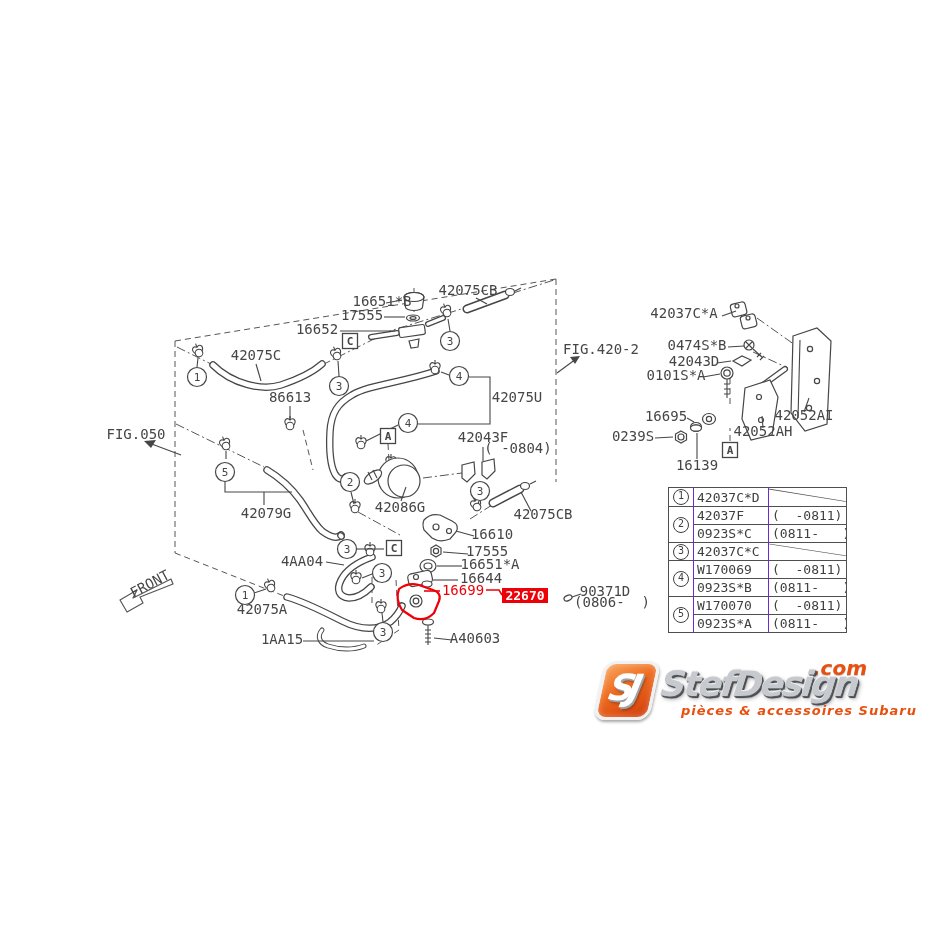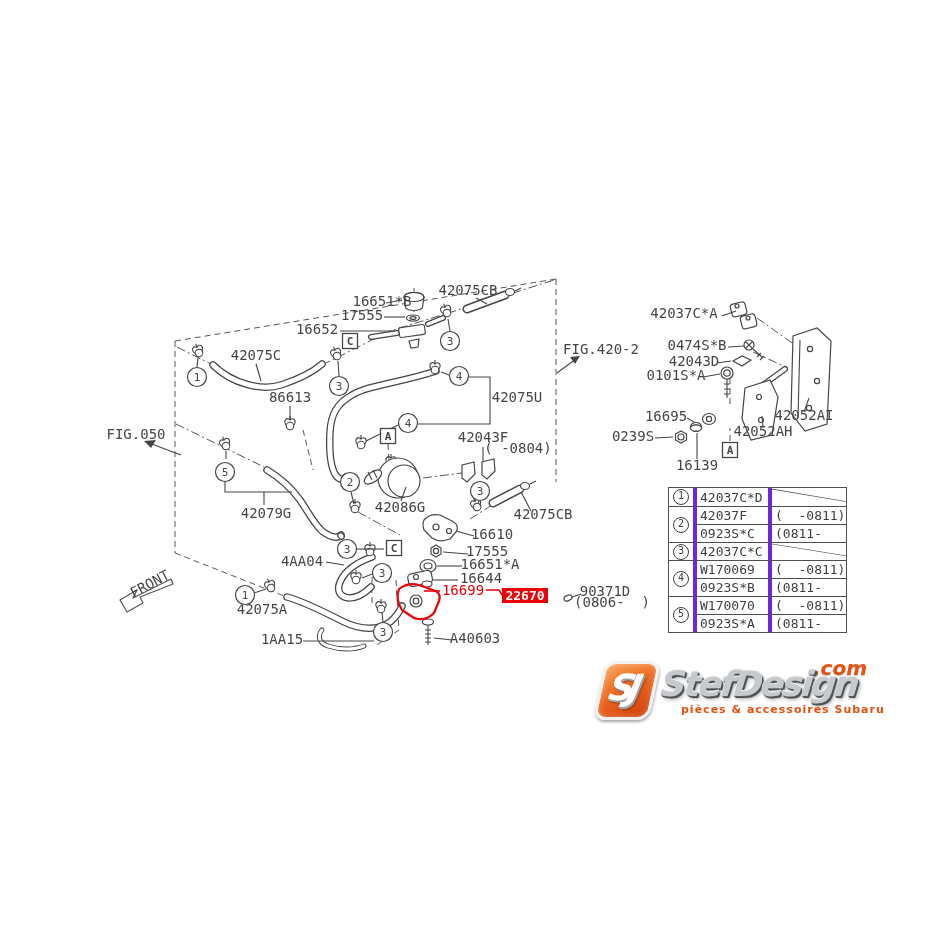--- a/index.html
+++ b/index.html
@@ -28,21 +28,21 @@
   .score{stroke:#fff;stroke-width:3.5;fill:none;stroke-linecap:round}
   .redln{stroke:#ee0008;stroke-width:1.6;fill:none}
   .redout{stroke:#ee0008;stroke-width:2.2;fill:none;stroke-linejoin:round}
   .tagt{font:bold 13px "DejaVu Sans Mono",monospace;fill:#fff;text-anchor:middle}
 
   
   .parts-table{position:absolute;left:668px;top:487px;display:grid;
     grid-template-columns:24px 75px 78px;grid-auto-rows:18px;
     border:1px solid #4f4f4f;background:#fff;
     font:13px "DejaVu Sans Mono",monospace;color:#3f3f3f}
-  .cell{border-left:4px solid #6d28d9;border-top:1px solid #4f4f4f;
+  .cell{border-left:1px solid #6d28d9;border-top:1px solid #4f4f4f;
     display:flex;align-items:center;padding:0 3px;white-space:pre;overflow:hidden}
   .cell.c1{border-left:none}
   .cell.r1{border-top:none}
   .num{justify-content:center;padding:0}
   .circ{width:14px;height:14px;border:1.2px solid #3f3f3f;border-radius:50%;
     font-size:10px;line-height:12.5px;text-align:center;display:block}
   .diag{padding:0}
   .diag svg{position:static;width:100%;height:100%;display:block}
 
   
@@ -55,21 +55,21 @@
     font-style:italic;font-weight:900;font-size:36px;color:#fff;letter-spacing:-7px;
     text-shadow:2px 2px 0 #9ea3a8,3px 3px 3px rgba(0,0,0,.35)}
   .logo-word{position:absolute;left:64px;top:7px;font-family:"DejaVu Sans",sans-serif;
     font-style:italic;font-weight:900;font-size:35px;letter-spacing:-2px;white-space:nowrap;
     transform:skewX(-6deg);color:#c6c9cd;
     text-shadow:0 -1px 0 #f5f5f5,1px 1px 0 #5a5d60,2px 2px 1px #3f4245,3px 3px 4px rgba(0,0,0,.3)}
   .logo-com{position:absolute;right:8px;top:-1px;font-family:"DejaVu Sans",sans-serif;
     font-style:italic;font-weight:800;font-size:20px;color:#e8500f;
     text-shadow:0 1px 1px rgba(0,0,0,.25)}
   .logo-tag{position:absolute;left:84px;top:46px;font-family:"DejaVu Sans",sans-serif;
-    font-weight:700;font-size:11px;color:#e8500f;letter-spacing:1px;white-space:nowrap}
+    font-style:italic;font-weight:700;font-size:13px;color:#e8500f;letter-spacing:1px;white-space:nowrap}
 </style>
 </head>
 <body>
 
 <div id="page">
 
 <svg width="931" height="931" viewBox="0 0 931 931">
 
   <g>
     <path class="dash" d="M175,341 L556,279 M175,341 L175,553 M556,279 L556,482 M175,553 L312,607"></path>

